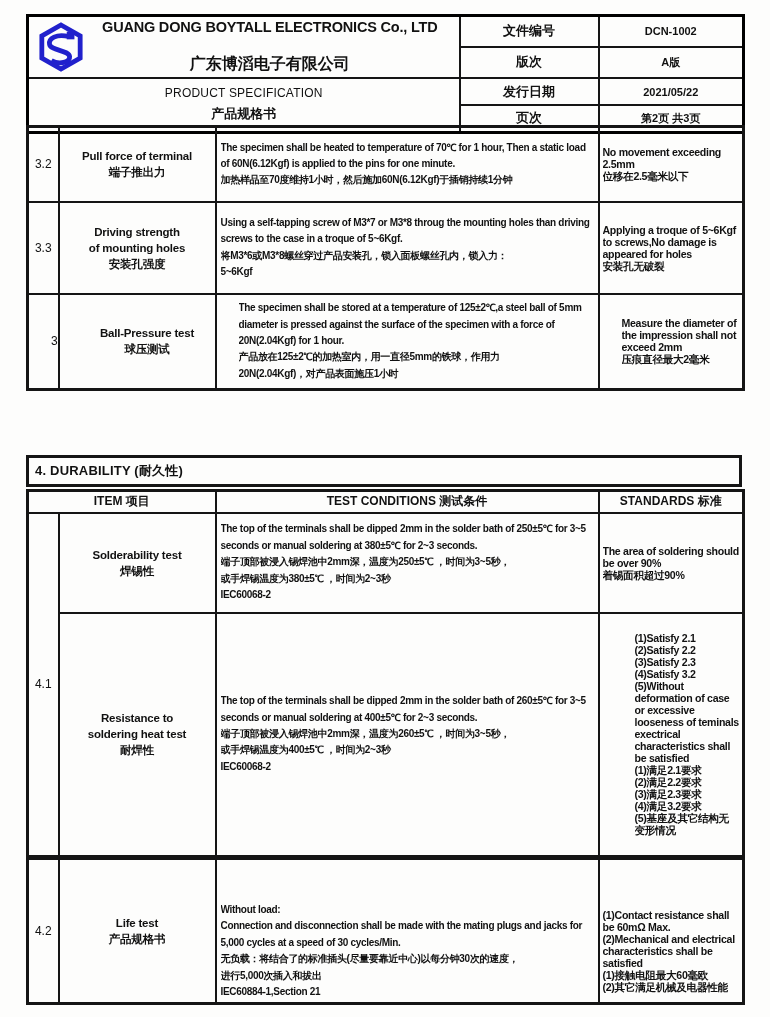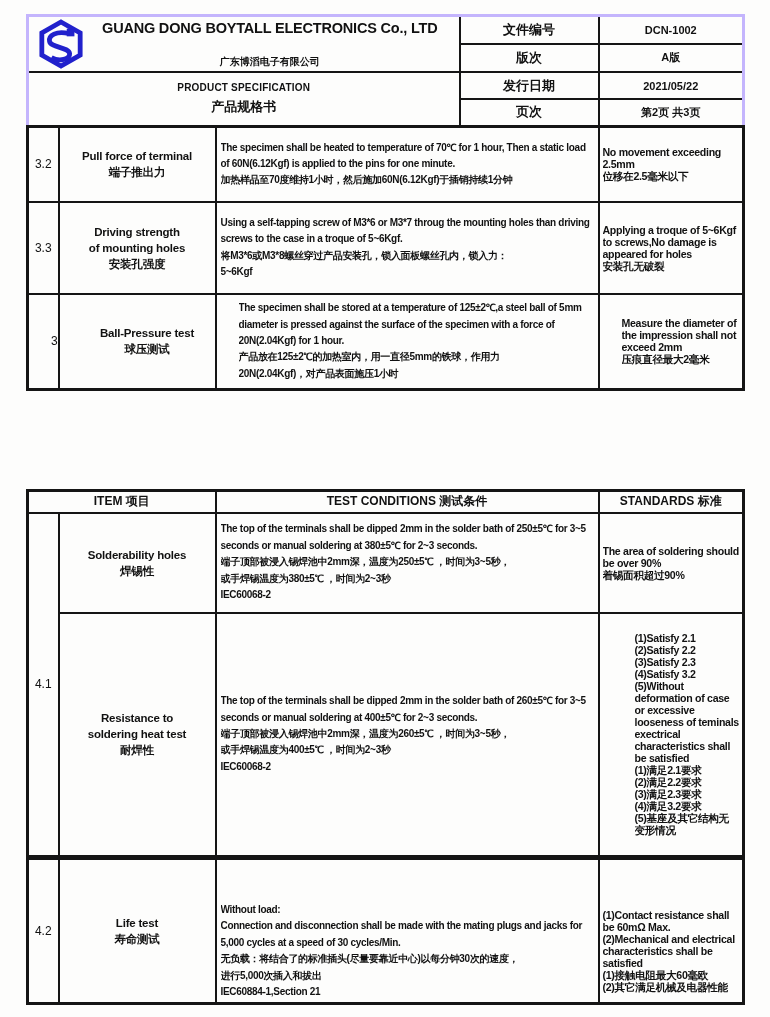--- a/index.html
+++ b/index.html
@@ -8,31 +8,31 @@
     width:770px; height:1017px; position:relative;
     font-family:"Liberation Sans", sans-serif;
     color:#111;
   }
   .page { position:absolute; left:0; top:0; width:770px; height:1017px; background:#fdfdfc; }
 
   
   table { border-collapse:collapse; table-layout:fixed; }
   .header-table {
     position:absolute; left:26px; top:14px; width:716px;
-    border:3px solid #c4b5fd;
+    border:3px solid #000000;
   }
   .header-table td { border:2px solid #151515; vertical-align:middle; overflow:hidden; }
   .company-cell { text-align:center; }
   .company-inner { display:flex; align-items:center; justify-content:flex-start; padding:2px 6px; }
   .logo-box { width:52px; flex:0 0 52px; display:flex; align-items:center; justify-content:center; }
   .company-text { flex:1; text-align:center; }
   .company-en { font-size:14.5px; font-weight:700; letter-spacing:-0.2px; white-space:nowrap; }
-  .company-cn { font-size:10px; font-weight:700; margin-top:19px; }
+  .company-cn { font-size:16px; font-weight:700; margin-top:19px; }
   .title-cell { text-align:center; }
-  .title-en { font-size:10px; font-weight:700; letter-spacing:0.2px; }
+  .title-en { font-size:12px; font-weight:400; letter-spacing:0.2px; }
   .title-cn { font-size:13px; font-weight:700; margin-top:5px; }
   .meta-label { text-align:center; font-size:13px; font-weight:700; height:27px; }
   .meta-value { text-align:center; font-size:11px; font-weight:700; }
 
   
   .main-table { position:absolute; left:26px; width:716px; border:3px solid #151515; }
   .main-table td, .main-table th { border:2px solid #151515; vertical-align:middle; overflow:hidden; }
 
   .num-cell { text-align:center; font-size:12px; font-weight:400; }
   .item-cell { text-align:center; font-size:11.5px; font-weight:700; line-height:16px; white-space:pre-line; padding:0 2px; letter-spacing:-0.2px; }
@@ -131,21 +131,21 @@
             <div class="std-text">No movement exceeding 2.5mm
 位移在2.5毫米以下</div>
           </td>
     </tr>
     <tr class="r33">
       <td class="num-cell">3.3</td>
       <td class="item-cell">Driving strength
 of mounting holes
 安装孔强度</td>
       <td class="cond-cell">
-            <div class="cond-text">Using a self-tapping screw of M3*6 or M3*7 throug the mounting holes than driving screws to the case in a troque of 5~6Kgf.
+            <div class="cond-text">Using a self-tapping screw of M3*7 or M3*8 throug the mounting holes than driving screws to the case in a troque of 5~6Kgf.
 将M3*6或M3*8螺丝穿过产品安装孔，锁入面板螺丝孔内，锁入力：
 5~6Kgf</div>
           </td>
       <td class="std-cell">
             <div class="std-text">Applying a troque of 5~6Kgf to screws,No damage is appeared for holes
 安装孔无破裂</div>
           </td>
     </tr>
     <tr class="r35">
       <td class="num-cell">3.5</td>
@@ -157,37 +157,38 @@
 20N(2.04Kgf)，对产品表面施压1小时</div>
           </td>
       <td class="std-cell">
             <div class="std-text">Measure the diameter of the impression shall not exceed 2mm
 压痕直径最大2毫米</div>
           </td>
     </tr>
   </tbody>
     </table>
 
+  <div class="section-band">4. DURABILITY (耐久性)</div>
 
   <table class="main-table s4">
     <colgroup>
         <col style="width:31px">
         <col style="width:157px">
         <col style="width:383px">
         <col style="width:145px">
       </colgroup>
     <tbody>
         <tr>
       <th colspan="2">ITEM 项目</th>
       <th>TEST CONDITIONS 测试条件</th>
       <th>STANDARDS 标准</th>
     </tr>
     <tr class="rA">
       <td class="num-cell" rowspan="2">4.1</td>
-      <td class="item-cell">Solderability holes
+      <td class="item-cell">Solderability test
 焊锡性</td>
       <td class="cond-cell">
             <div class="cond-text">The top of the terminals shall be dipped 2mm in the solder bath of 250±5℃ for 3~5 seconds or manual soldering at 380±5℃ for 2~3 seconds.
 端子顶部被浸入锡焊池中2mm深，温度为250±5℃ ，时间为3~5秒，
 或手焊锡温度为380±5℃ ，时间为2~3秒
 IEC60068-2</div>
           </td>
       <td class="std-cell">
             <div class="std-text">The area of soldering should be over 90%
 着锡面积超过90%</div>
@@ -223,21 +224,21 @@
     <colgroup>
         <col style="width:31px">
         <col style="width:157px">
         <col style="width:383px">
         <col style="width:145px">
       </colgroup>
     <tbody>
         <tr class="r42">
       <td class="num-cell">4.2</td>
       <td class="item-cell">Life test
-寿命测试</td>
+产品规格书</td>
       <td class="cond-cell">
             <div class="cond-text">Without load:
 Connection and disconnection shall be made with the mating plugs and jacks for 5,000 cycles at a speed of 30 cycles/Min.
 无负载：将结合了的标准插头(尽量要靠近中心)以每分钟30次的速度，
 进行5,000次插入和拔出
 IEC60884-1,Section 21</div>
           </td>
       <td class="std-cell">
             <div class="std-text">(1)Contact resistance shall be 60mΩ Max.
 (2)Mechanical and electrical characteristics shall be satisfied

